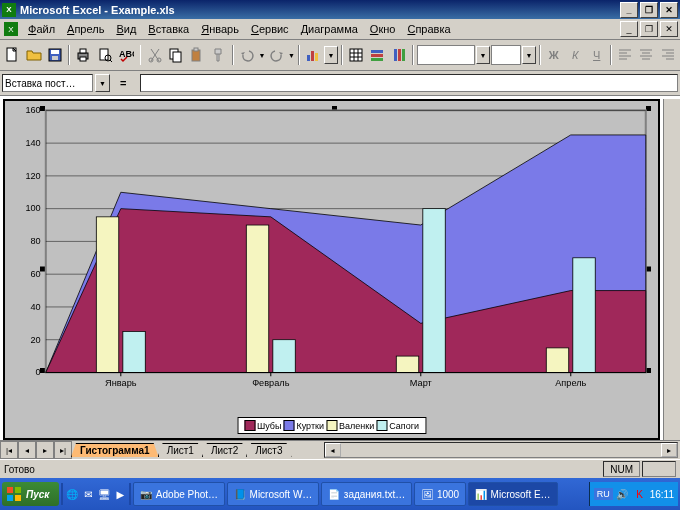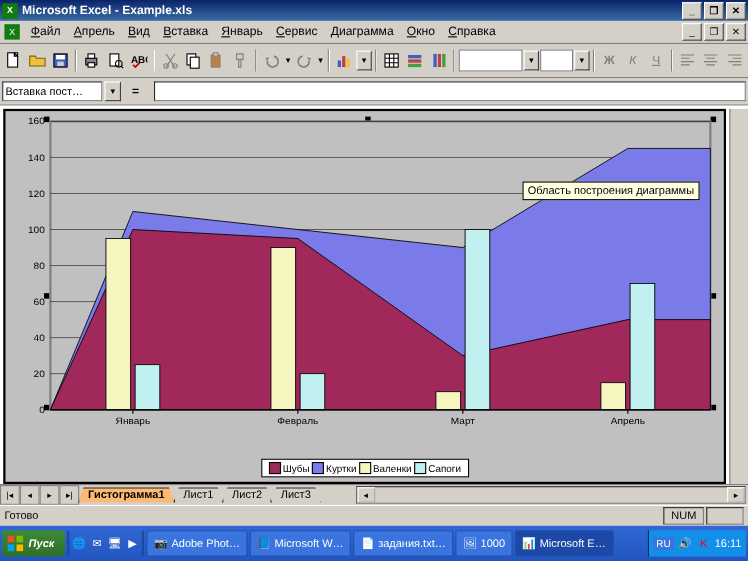--- a/index.html
+++ b/index.html
@@ -287,21 +287,20 @@
           <line x1="113.5" y1="290" x2="113.5" y2="294" stroke="#000"></line>
           <text x="113.5" y="304" text-anchor="middle" font-size="9">Январь</text>
           <line x1="260.5" y1="290" x2="260.5" y2="294" stroke="#000"></line>
           <text x="260.5" y="304" text-anchor="middle" font-size="9">Февраль</text>
           <line x1="407.5" y1="290" x2="407.5" y2="294" stroke="#000"></line>
           <text x="407.5" y="304" text-anchor="middle" font-size="9">Март</text>
           <line x1="554.5" y1="290" x2="554.5" y2="294" stroke="#000"></line>
           <text x="554.5" y="304" text-anchor="middle" font-size="9">Апрель</text>
         </svg>
 
-      <div class="tooltip" style="top:64px;right:22px;">Область построения диаграммы</div>
 
       <div class="legend">
         <span class="legend-sw" style="background:#a0285a;"></span>
           <span>Шубы</span>
         <span class="legend-sw" style="background:#7a7ae8;"></span>
           <span>Куртки</span>
         <span class="legend-sw" style="background:#f5f5c0;"></span>
           <span>Валенки</span>
         <span class="legend-sw" style="background:#c0f0f0;"></span>
           <span>Сапоги</span>

